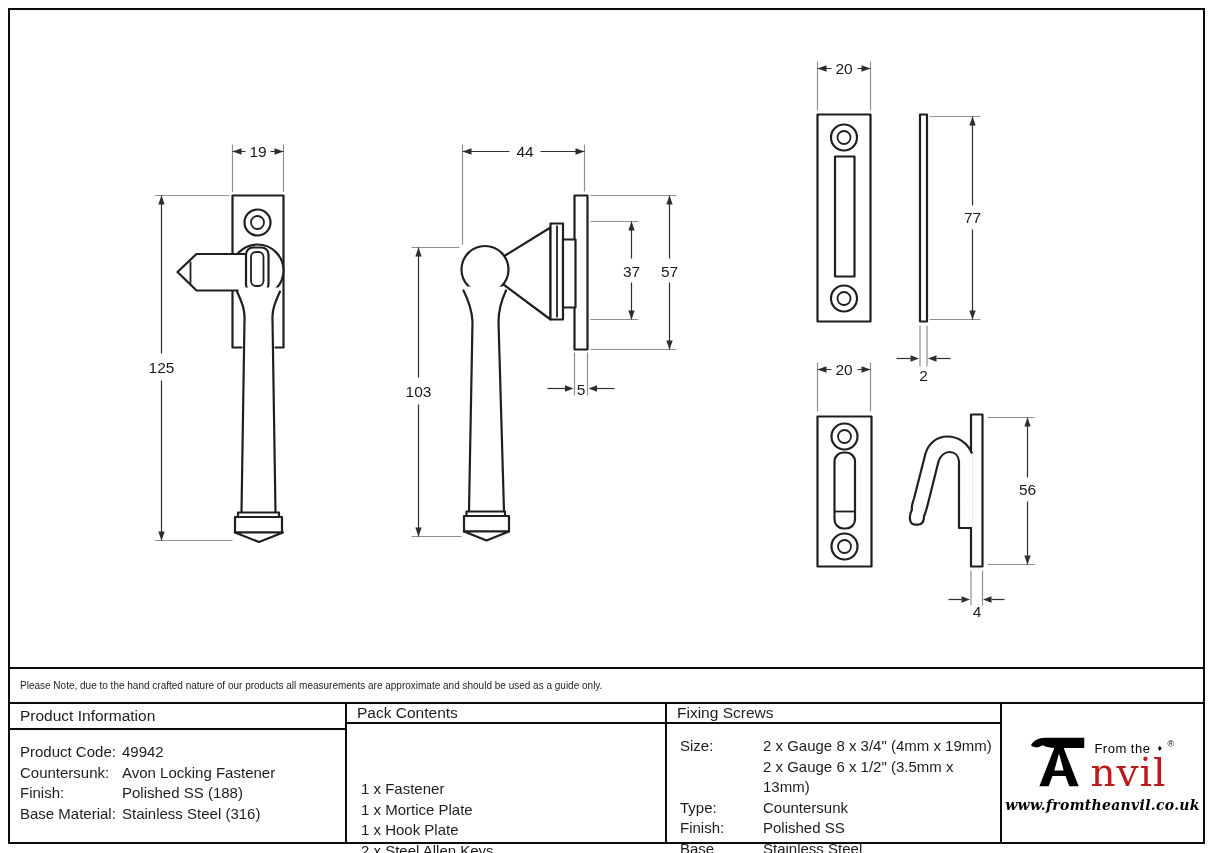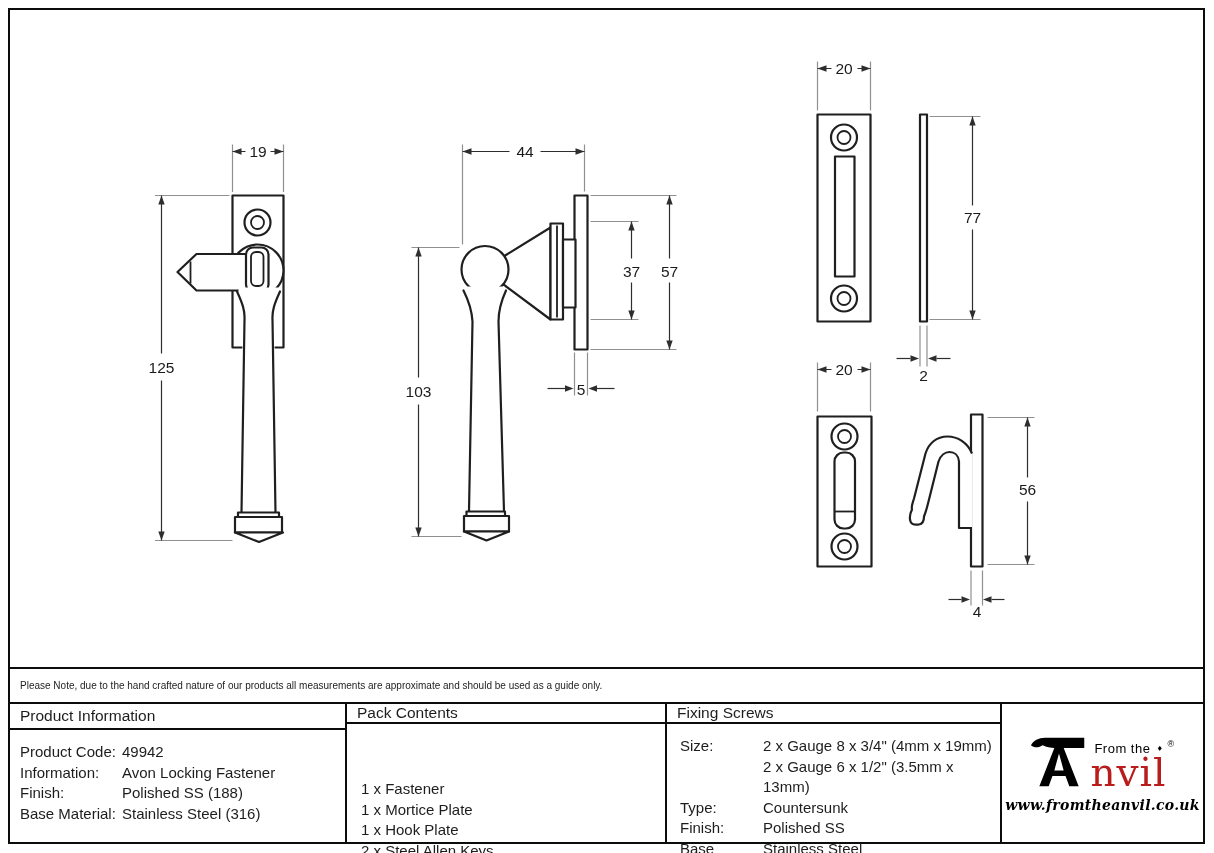--- a/index.html
+++ b/index.html
@@ -226,21 +226,21 @@
   <div class="info-grid">
 
     <div class="col col-product">
       <div class="col-header">Product Information</div>
       <div class="col-body">
         <div class="kv">
           <span class="k">Product Code:</span>
           <span class="v">49942</span>
         </div>
         <div class="kv">
-          <span class="k">Information:</span>
+          <span class="k">Countersunk:</span>
           <span class="v">Avon Locking Fastener</span>
         </div>
         <div class="kv">
           <span class="k">Finish:</span>
           <span class="v">Polished SS (188)</span>
         </div>
         <div class="kv">
           <span class="k">Base Material:</span>
           <span class="v">Stainless Steel (316)</span>
         </div>

